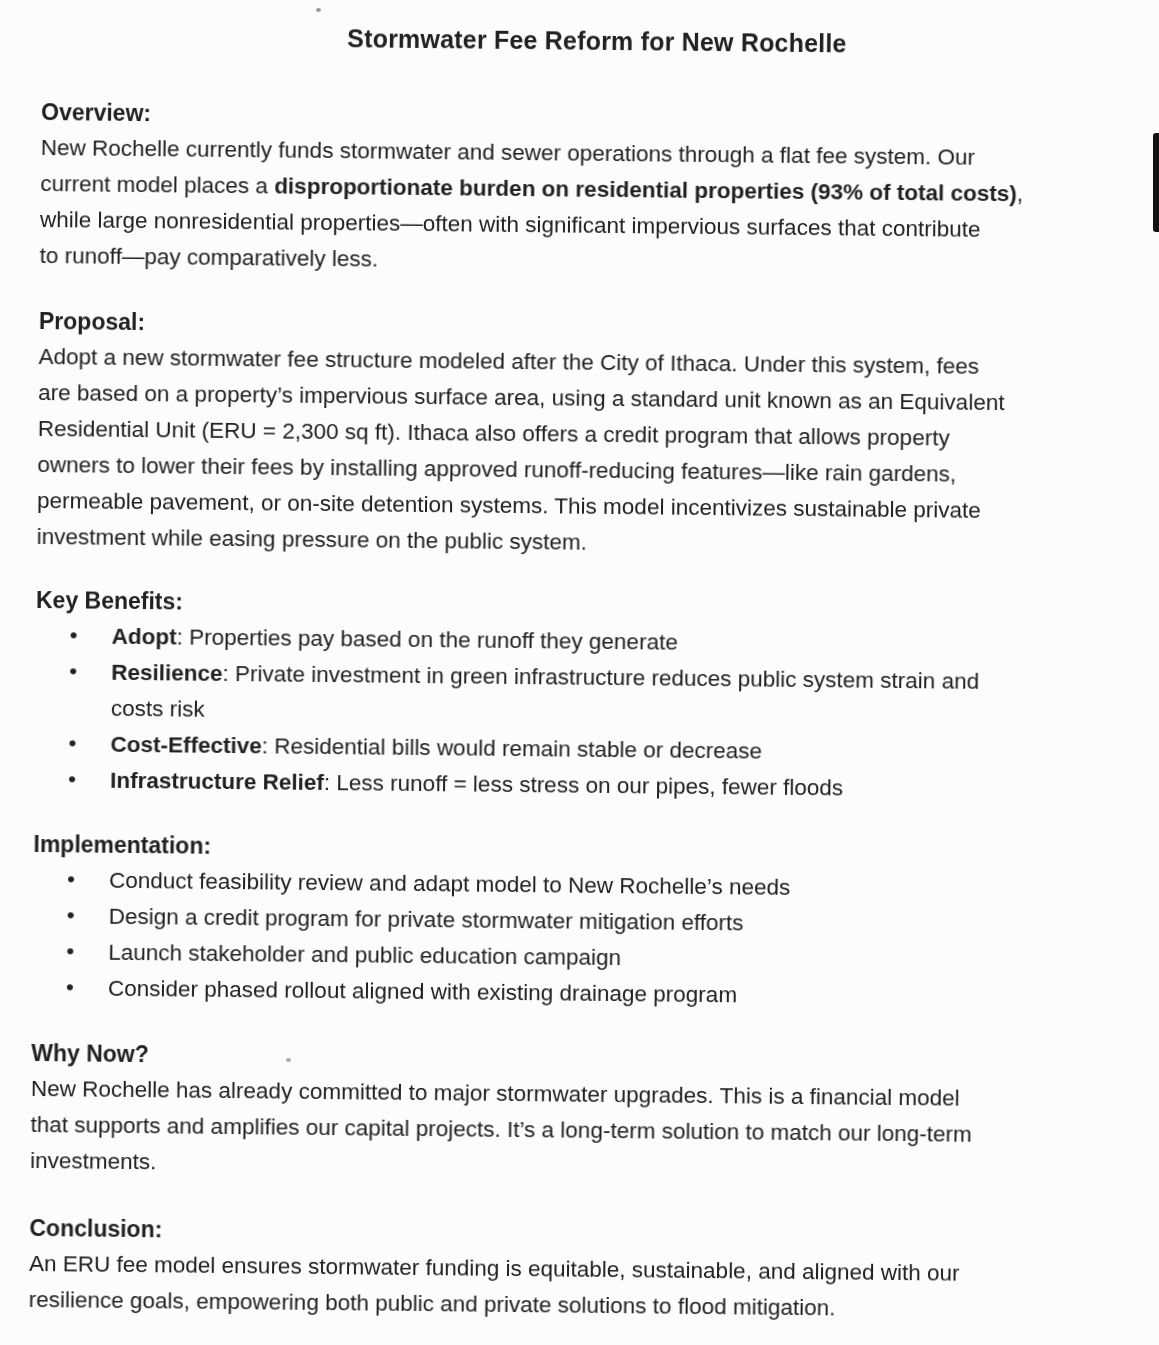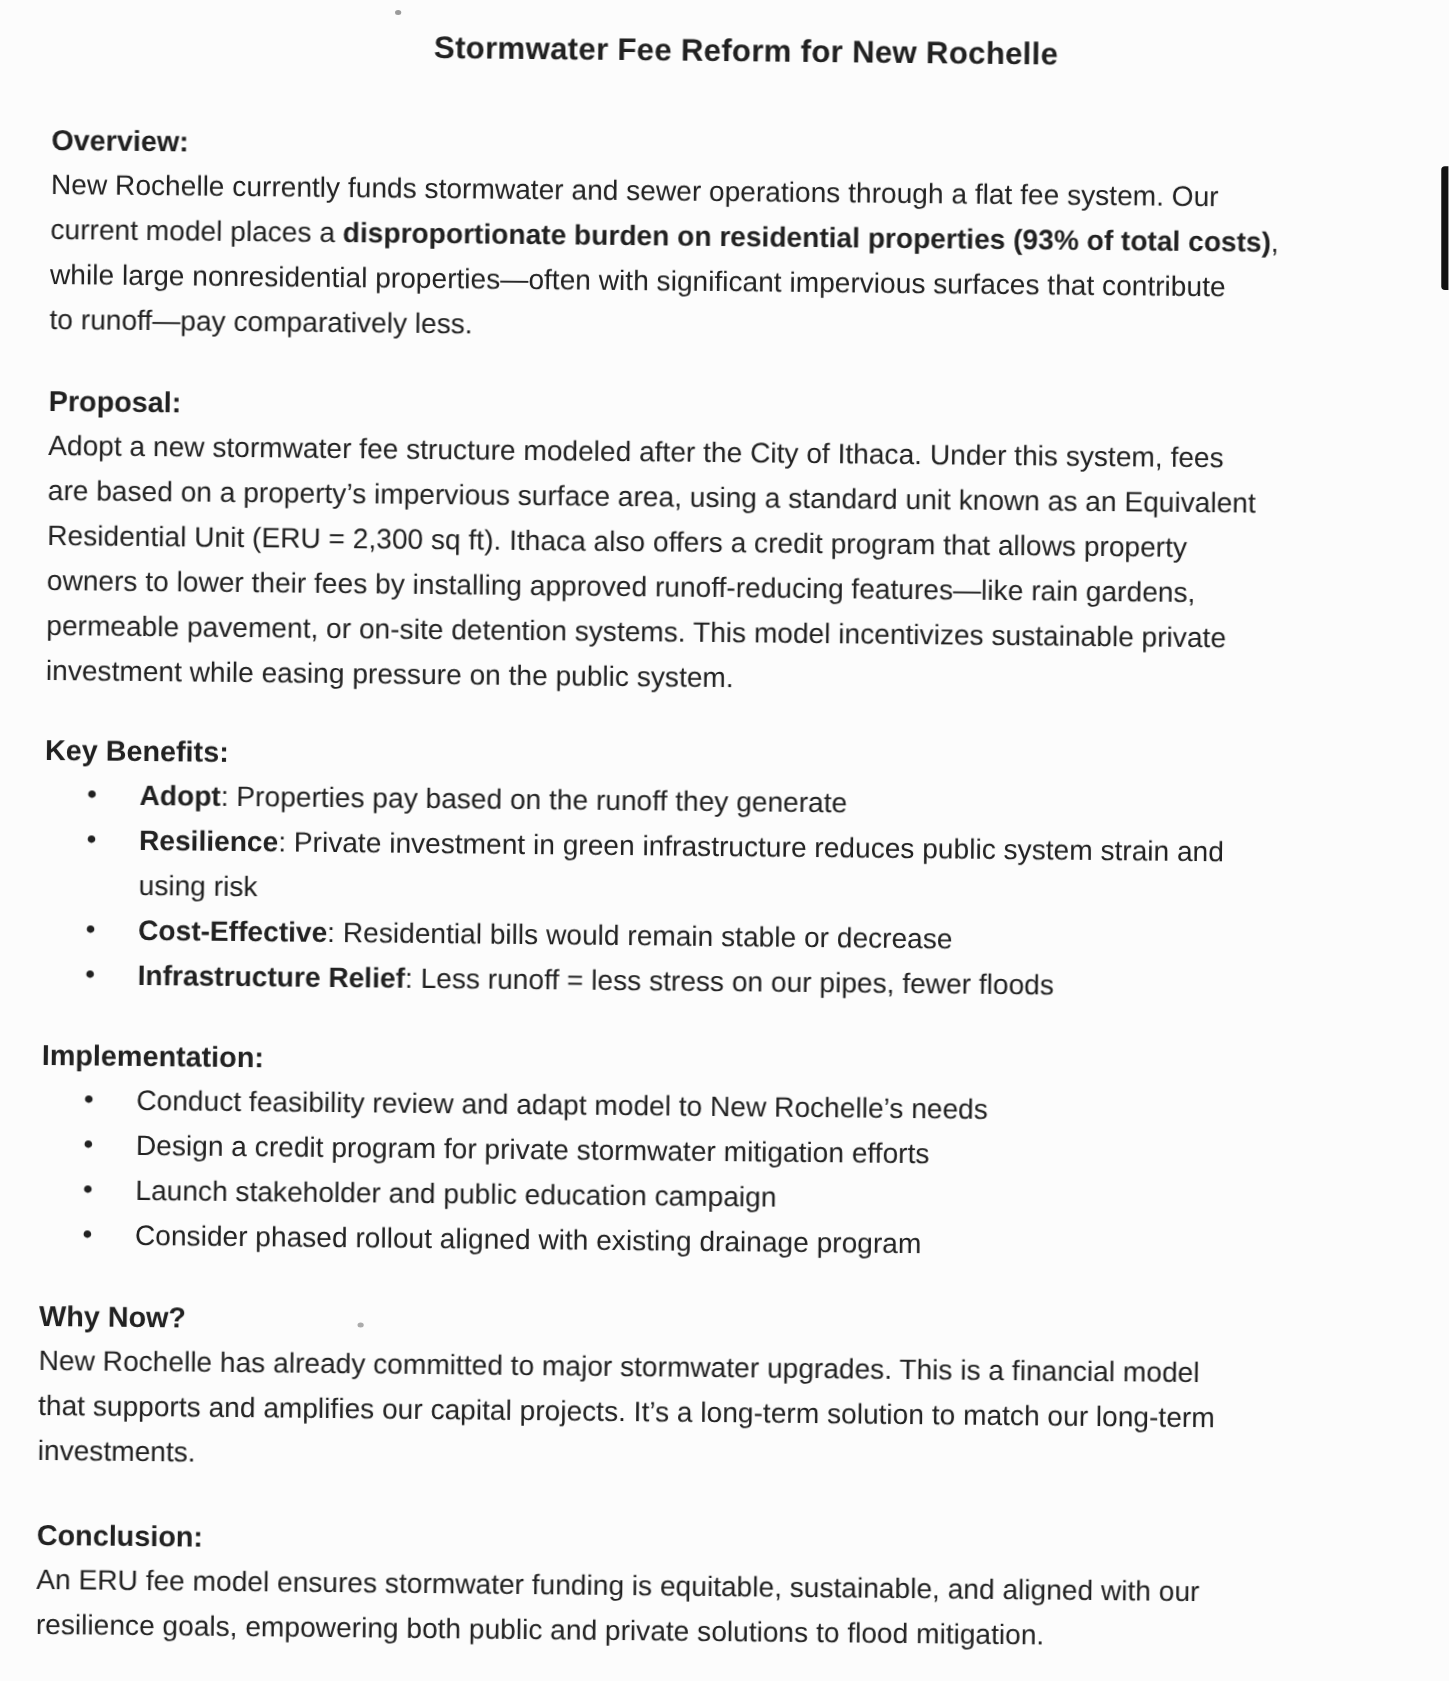--- a/index.html
+++ b/index.html
@@ -91,21 +91,21 @@
         <li>
           <span class="bullet">•</span>
           <div>
               <div class="ln"><span class="b">Adopt</span><span>: Properties pay based on the runoff they generate</span></div>
             </div>
         </li>
         <li>
           <span class="bullet">•</span>
           <div>
               <div class="ln"><span class="b">Resilience</span><span>: Private investment in green infrastructure reduces public system strain and</span></div>
-              <div class="ln"><span>using risk</span></div>
+              <div class="ln"><span>costs risk</span></div>
             </div>
         </li>
         <li>
           <span class="bullet">•</span>
           <div>
               <div class="ln"><span class="b">Cost-Effective</span><span>: Residential bills would remain stable or decrease</span></div>
             </div>
         </li>
         <li>
           <span class="bullet">•</span>

